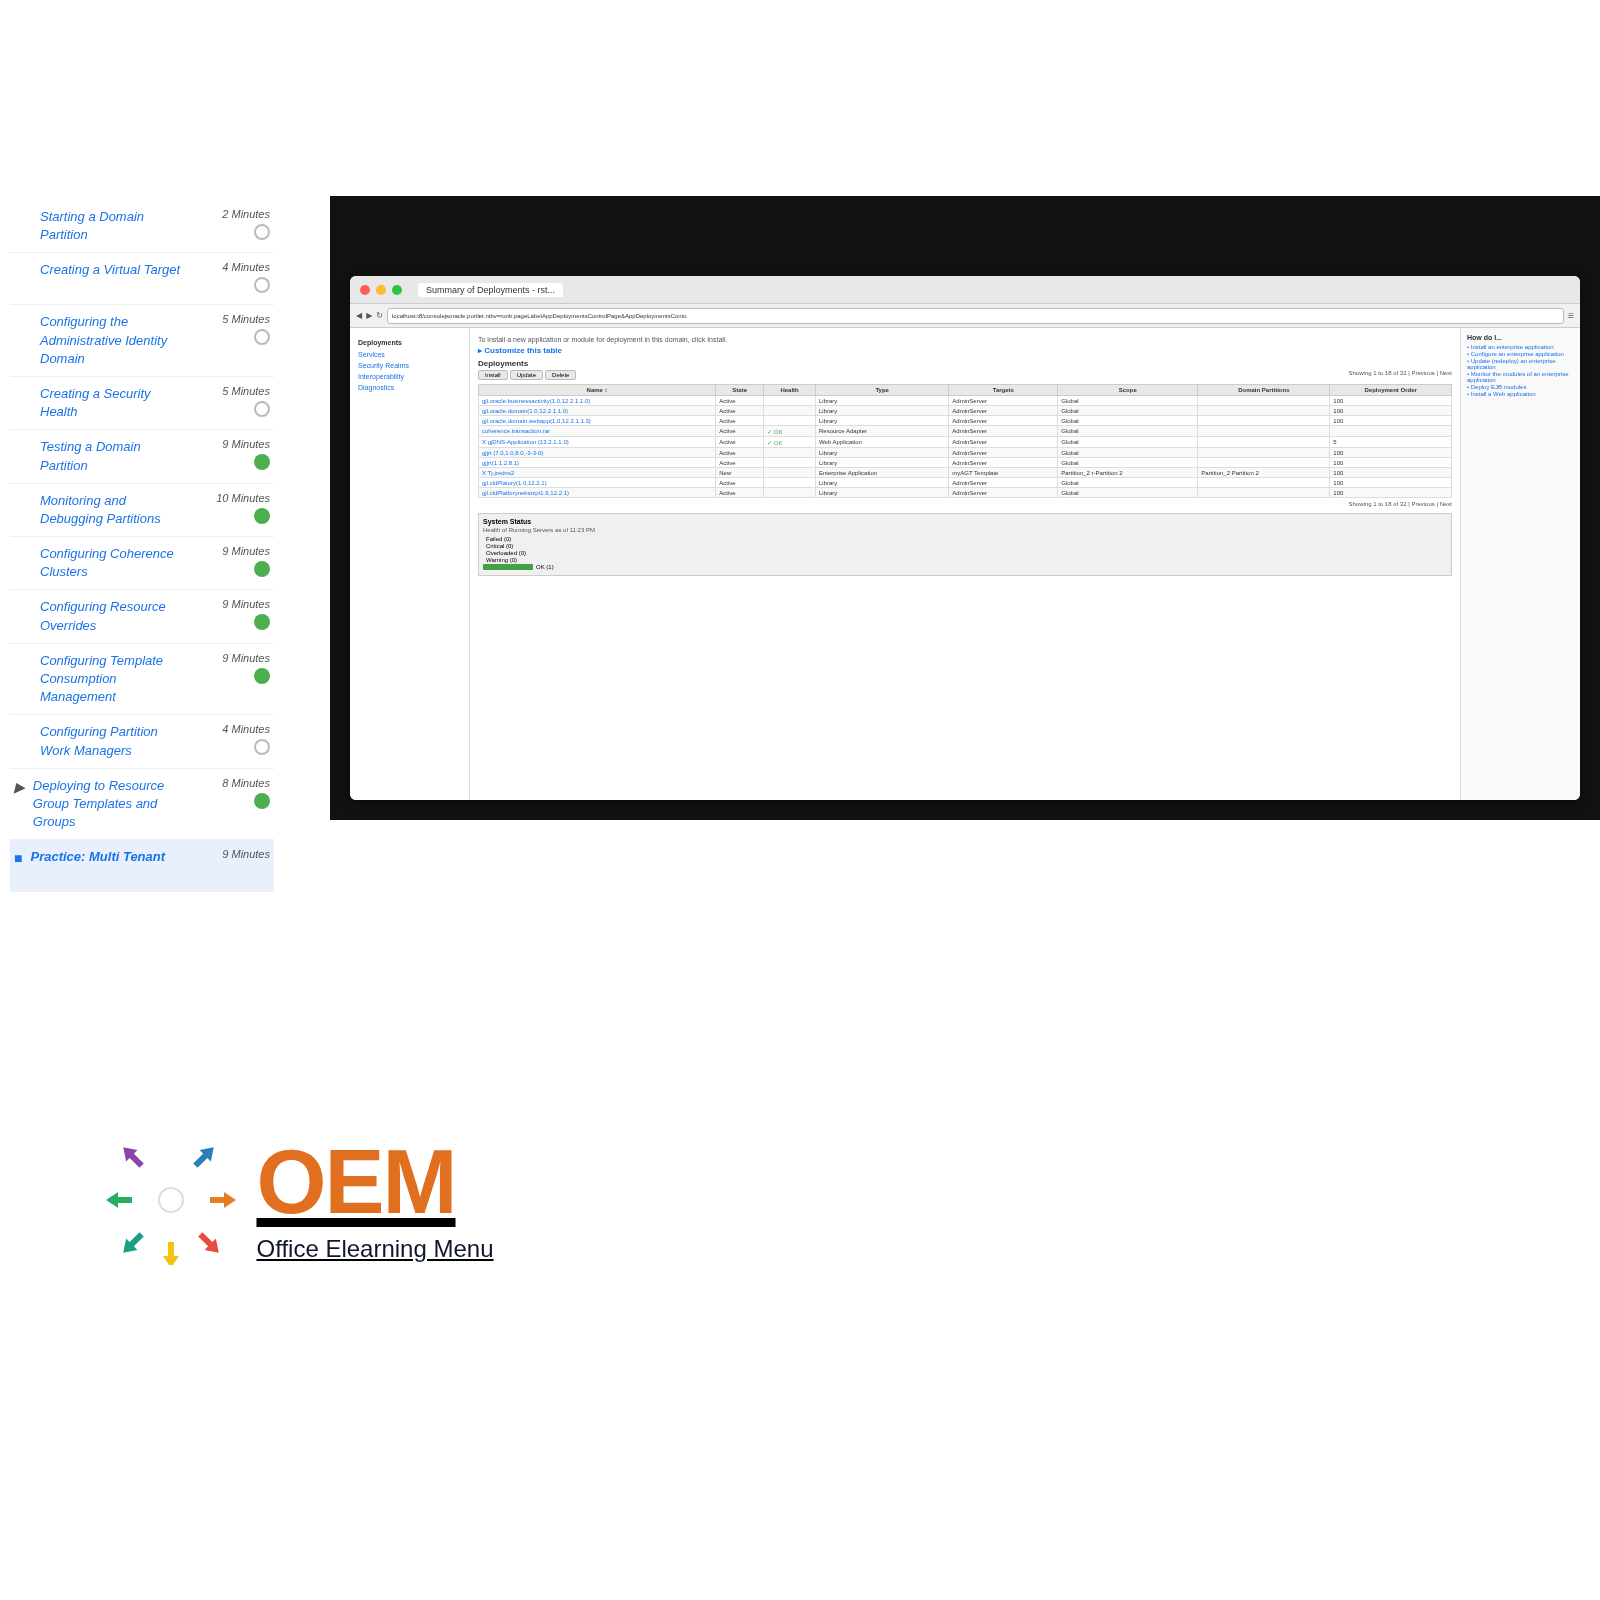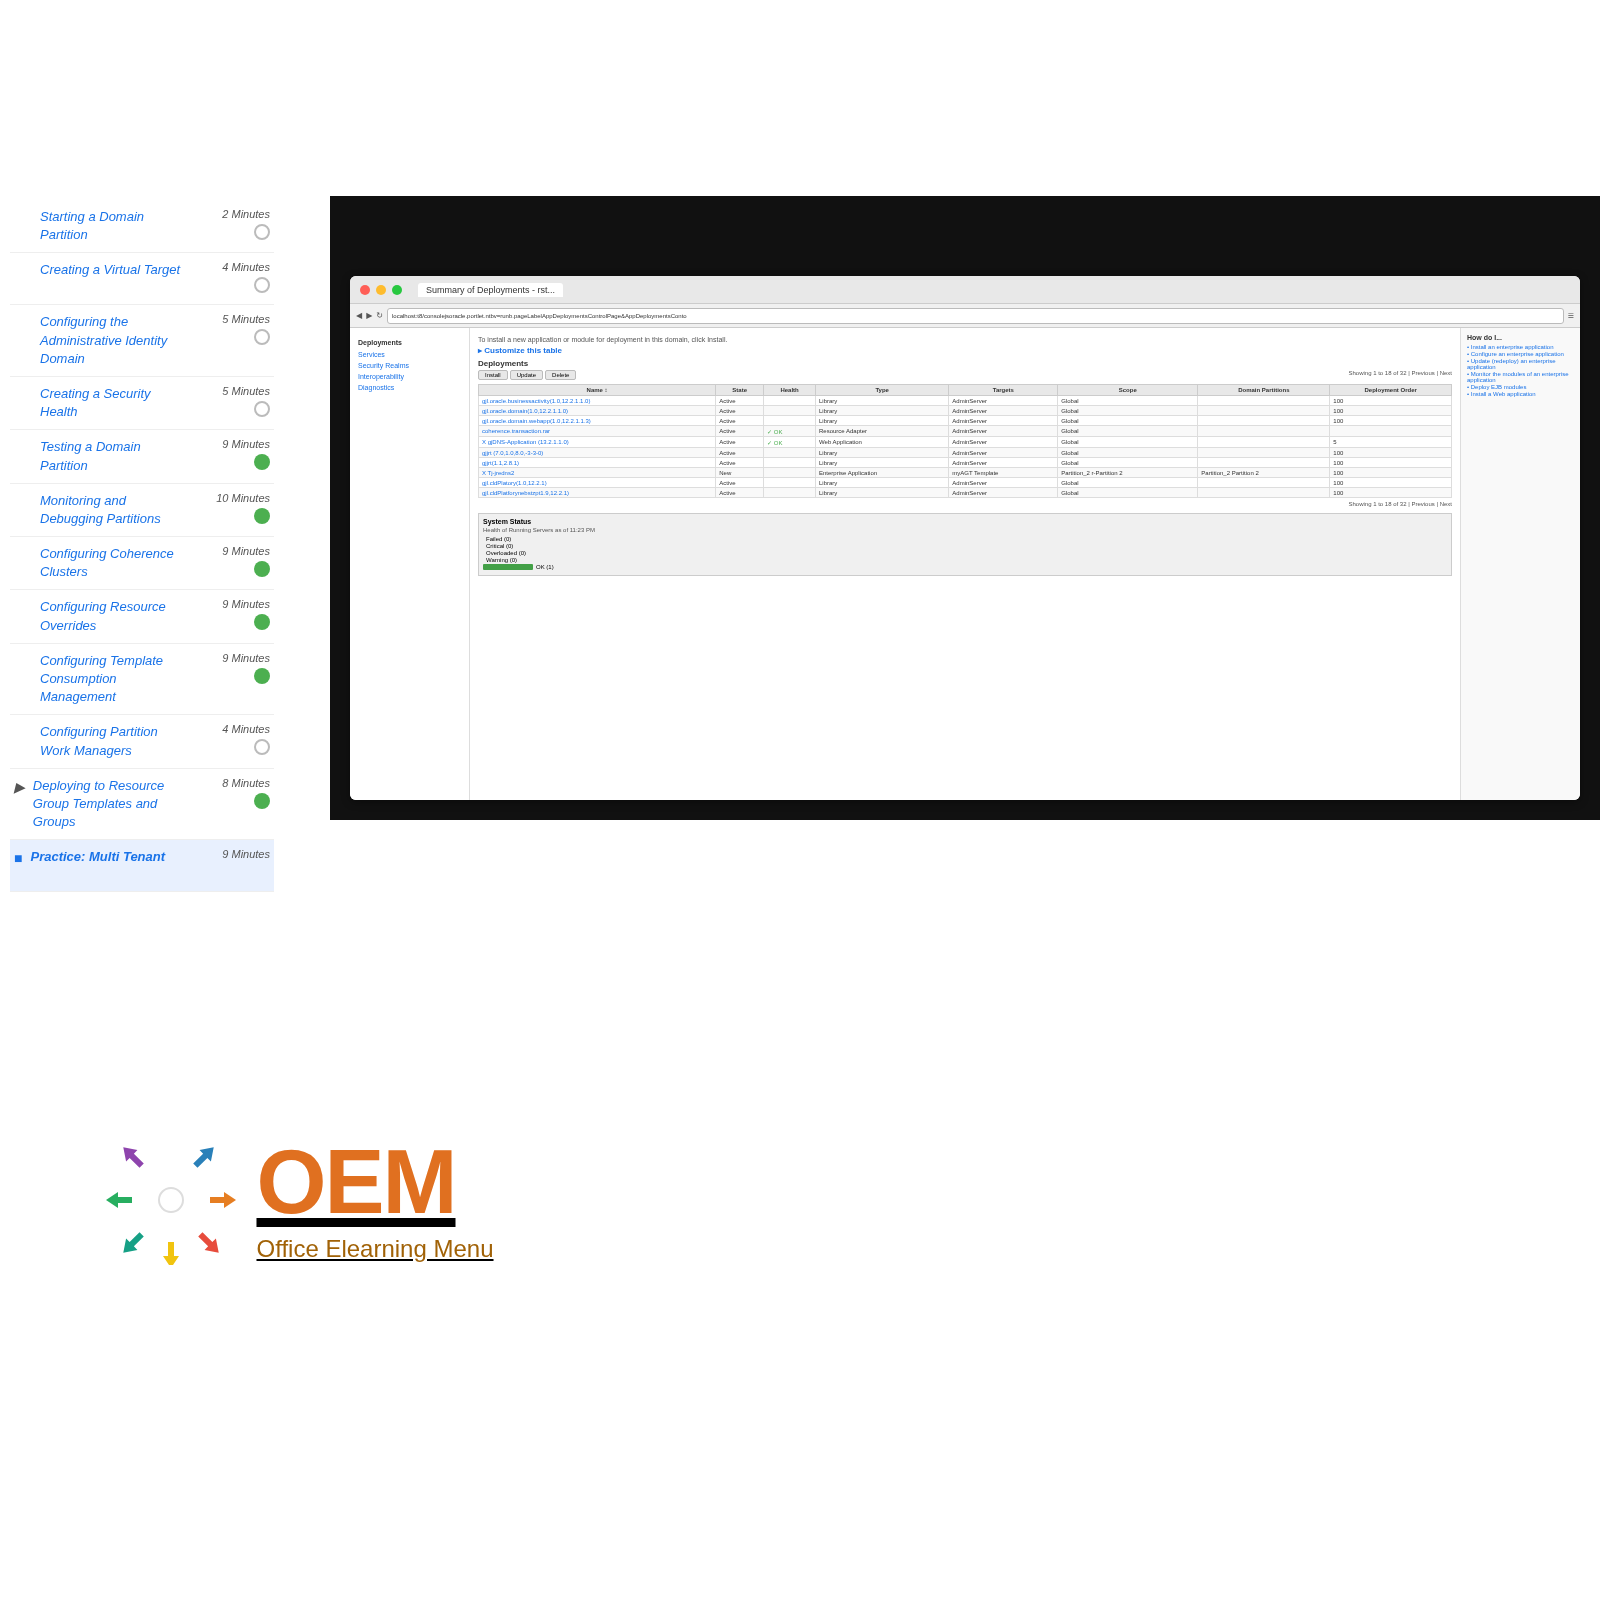--- a/index.html
+++ b/index.html
@@ -311,21 +311,21 @@
     .oem-letters {
       font-size: 90px;
       font-weight: bold;
       color: #e07020;
       line-height: 1;
       letter-spacing: -2px;
     }
 
     .oem-tagline {
       font-size: 24px;
-      color: #a16207;
+      color: #0f172a;
       font-weight: 500;
       margin-top: 8px;
     }
   </style>
 </head>
 <body>
 
 <div class="sidebar">
   <div class="course-item">
     <div class="course-item-left">

